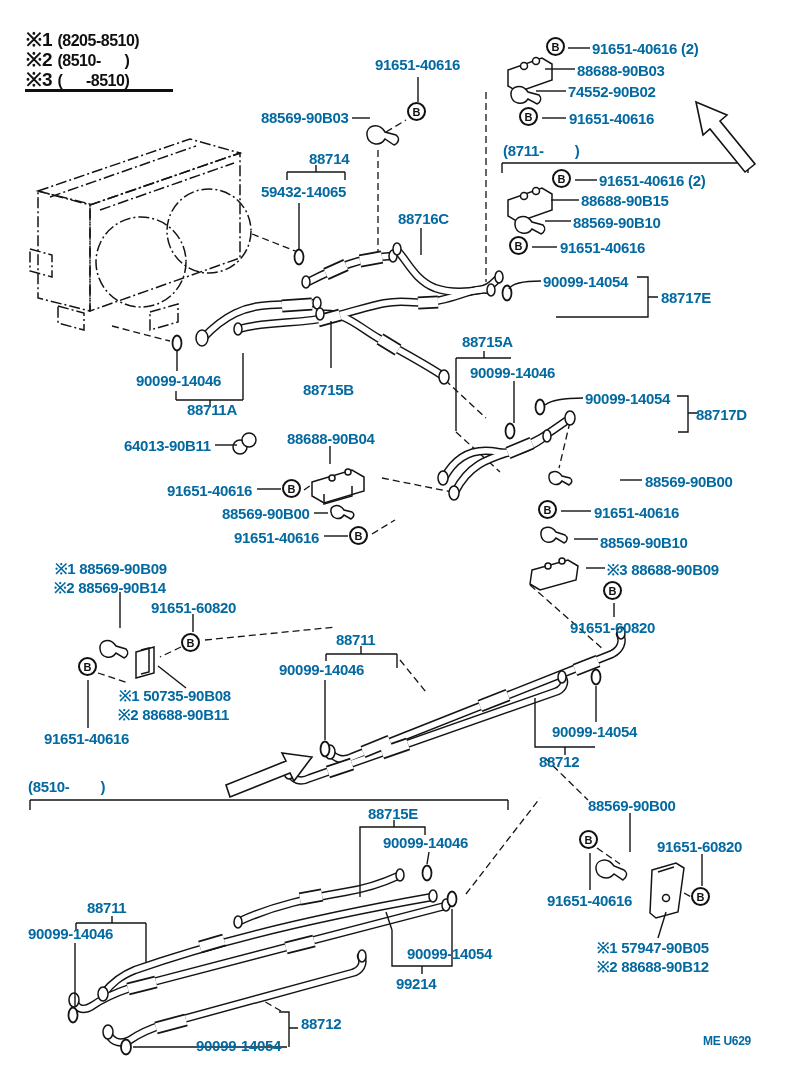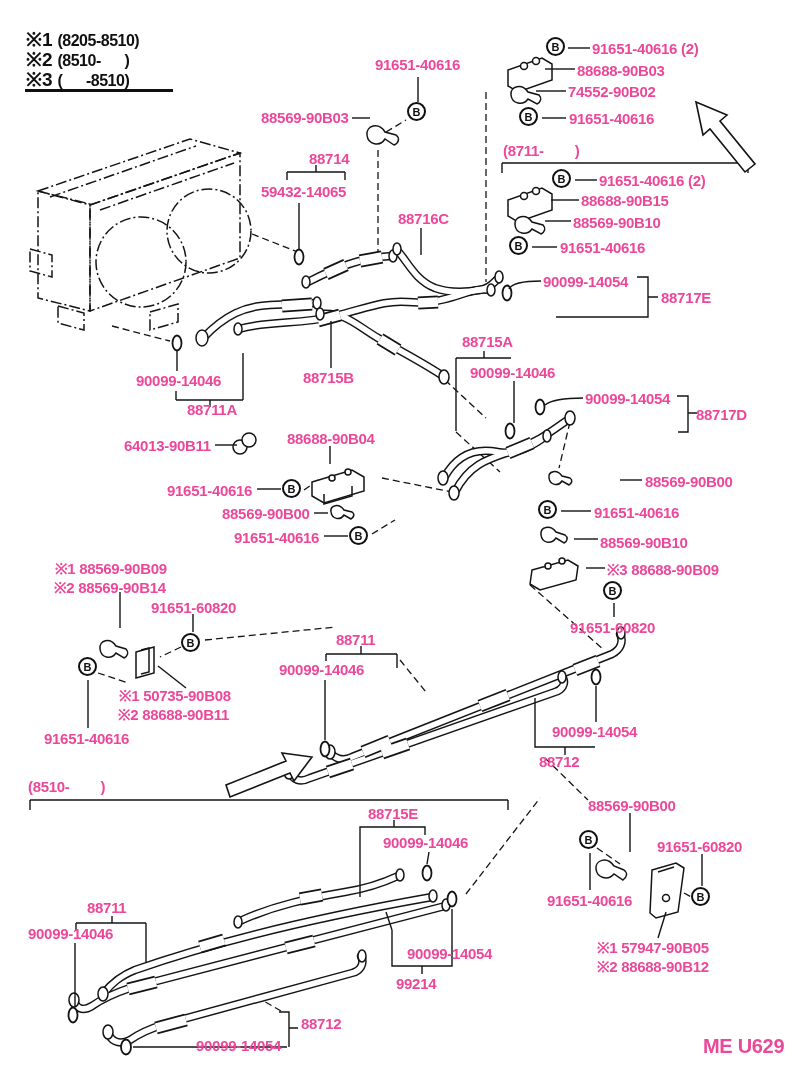--- a/index.html
+++ b/index.html
@@ -1,22 +1,22 @@
 <!DOCTYPE html>
 <html><head>
 <meta charset="utf-8">
 <style>
   html,body{margin:0;padding:0;background:#fff}
   #canvas{position:relative;width:800px;height:1092px;background:#fff;overflow:hidden;
           border-right:2px solid #1a1a1a;border-bottom:2px solid #1a1a1a;
           font-family:"Liberation Sans",sans-serif}
   #art{position:absolute;left:0;top:0}
-  .lbl{position:absolute;font:bold 15px/1.1 "Liberation Sans",sans-serif;color:#ec4899;
+  .lbl{position:absolute;font:bold 15px/1.1 "Liberation Sans",sans-serif;color:#0369a1;
        white-space:pre;letter-spacing:-0.3px}
-  .lbl.big{font-size:20px}
+  .lbl.big{font-size:12px}
   .bsym{position:absolute;width:19px;height:19px;border:2px solid #101010;border-radius:50%;
         background:#fff;display:flex;align-items:center;justify-content:center;
         font:bold 11px "Liberation Sans",sans-serif;color:#101010;box-sizing:border-box}
   #legend{position:absolute;left:26px;top:26px;color:#101010}
   .legrow{display:flex;align-items:baseline;gap:5px;height:20px}
   .legmark{font:bold 19px "Liberation Sans",sans-serif}
   .legrange{font:bold 16px "Liberation Sans",sans-serif;white-space:pre;letter-spacing:-0.5px}
   #legline{position:absolute;left:25px;top:89px;width:148px;height:3px;background:#101010}
 </style>
 </head>
@@ -298,21 +298,21 @@
   <div class="lbl" style="left:599px;top:173px">91651-40616 (2)</div>
   <div class="lbl" style="left:581px;top:193px">88688-90B15</div>
   <div class="lbl" style="left:573px;top:215px">88569-90B10</div>
   <div class="lbl" style="left:560px;top:240px">91651-40616</div>
   <div class="lbl" style="left:398px;top:211px">88716C</div>
   <div class="lbl" style="left:543px;top:274px">90099-14054</div>
   <div class="lbl" style="left:661px;top:290px">88717E</div>
   <div class="lbl" style="left:462px;top:334px">88715A</div>
   <div class="lbl" style="left:470px;top:365px">90099-14046</div>
   <div class="lbl" style="left:136px;top:373px">90099-14046</div>
-  <div class="lbl" style="left:303px;top:370px">88715B</div>
+  <div class="lbl" style="left:303px;top:382px">88715B</div>
   <div class="lbl" style="left:187px;top:402px">88711A</div>
   <div class="lbl" style="left:585px;top:391px">90099-14054</div>
   <div class="lbl" style="left:696px;top:407px">88717D</div>
   <div class="lbl" style="left:124px;top:438px">64013-90B11</div>
   <div class="lbl" style="left:287px;top:431px">88688-90B04</div>
   <div class="lbl" style="left:167px;top:483px">91651-40616</div>
   <div class="lbl" style="left:222px;top:506px">88569-90B00</div>
   <div class="lbl" style="left:234px;top:530px">91651-40616</div>
   <div class="lbl" style="left:645px;top:474px">88569-90B00</div>
   <div class="lbl" style="left:594px;top:505px">91651-40616</div>

